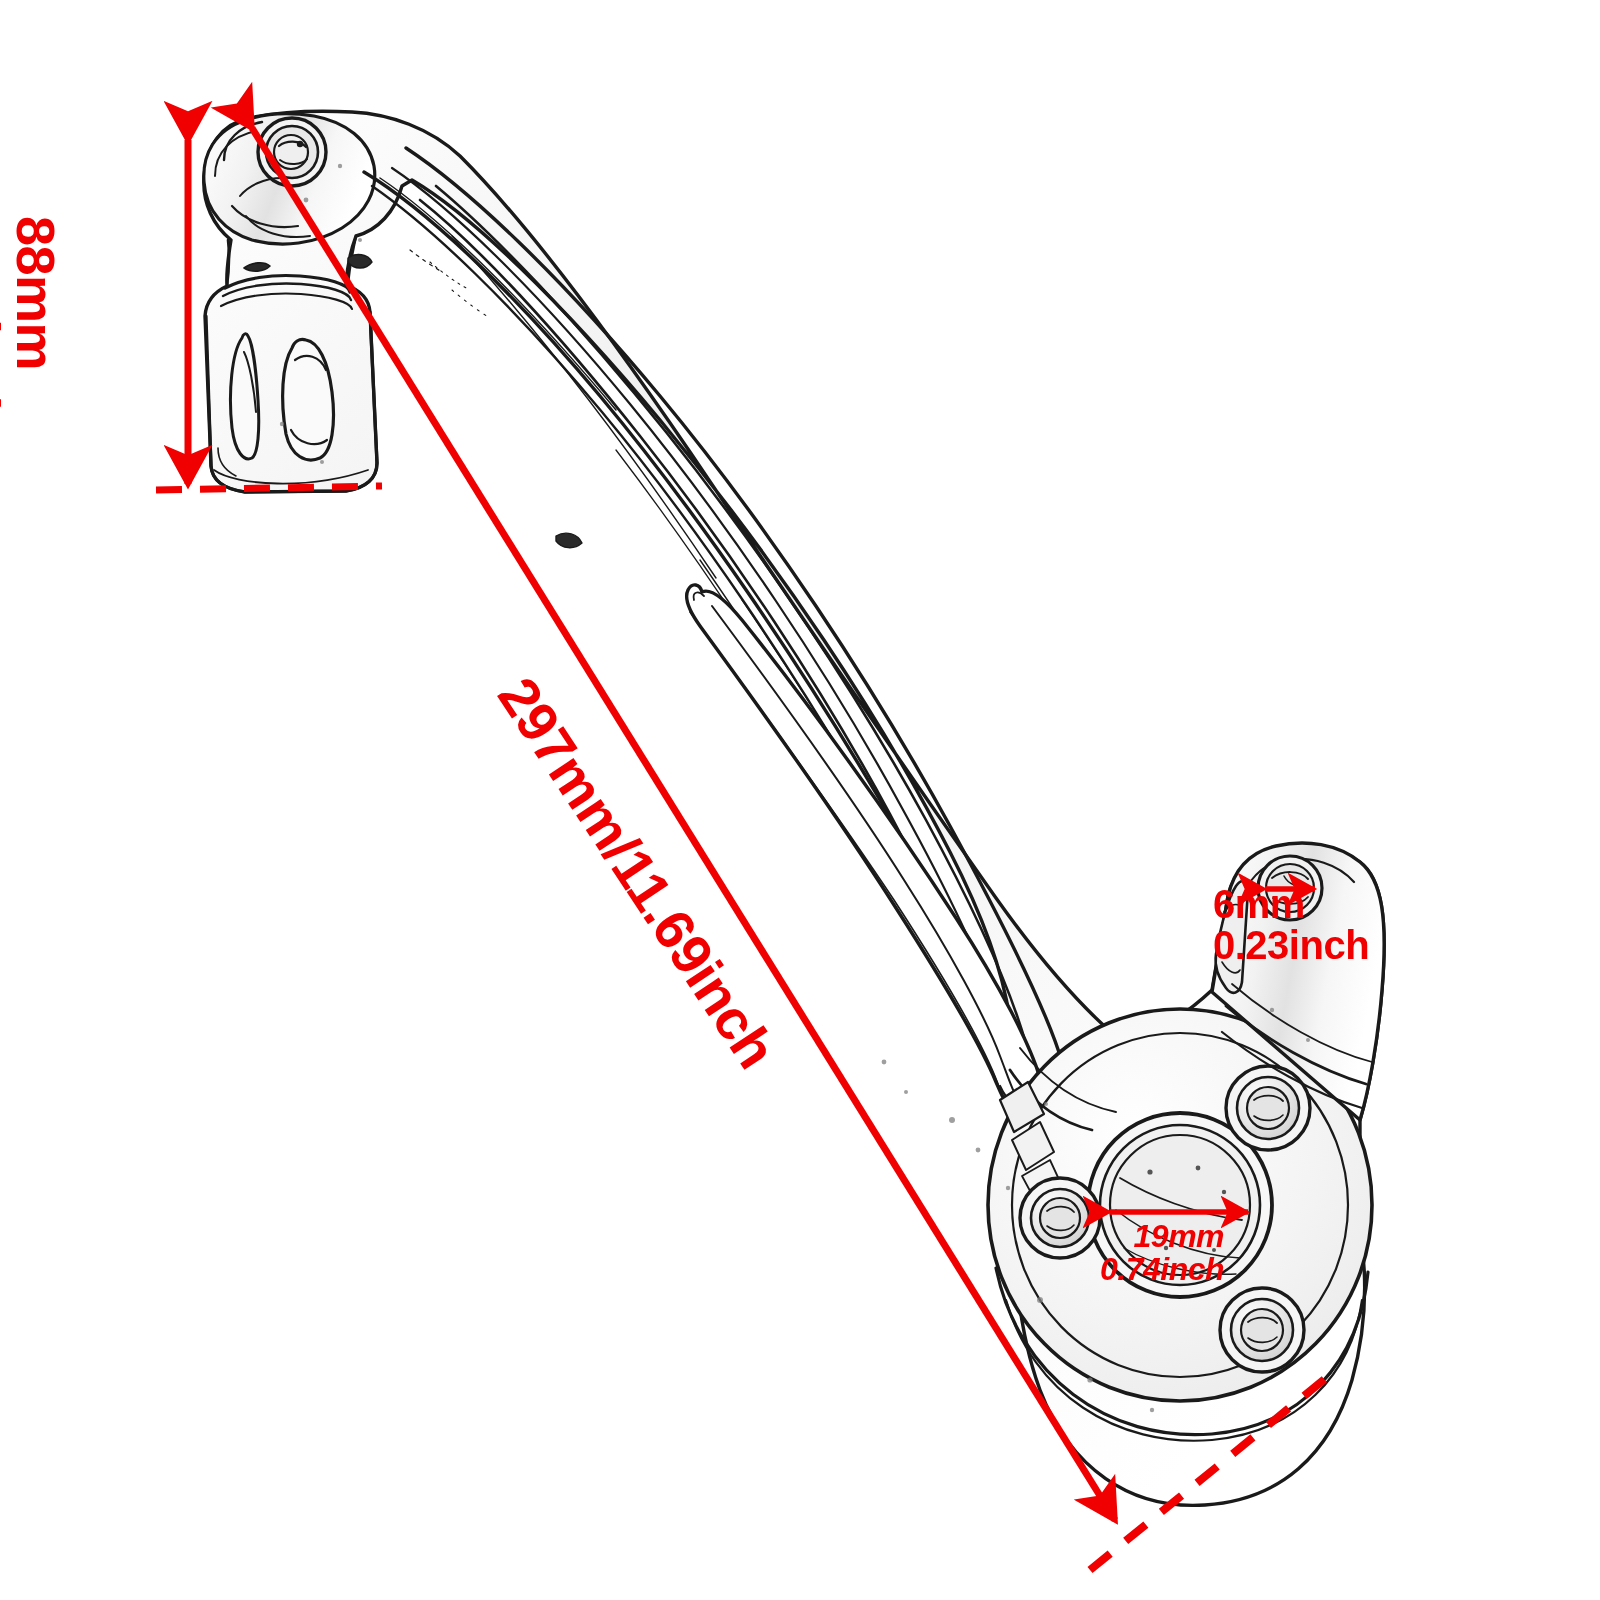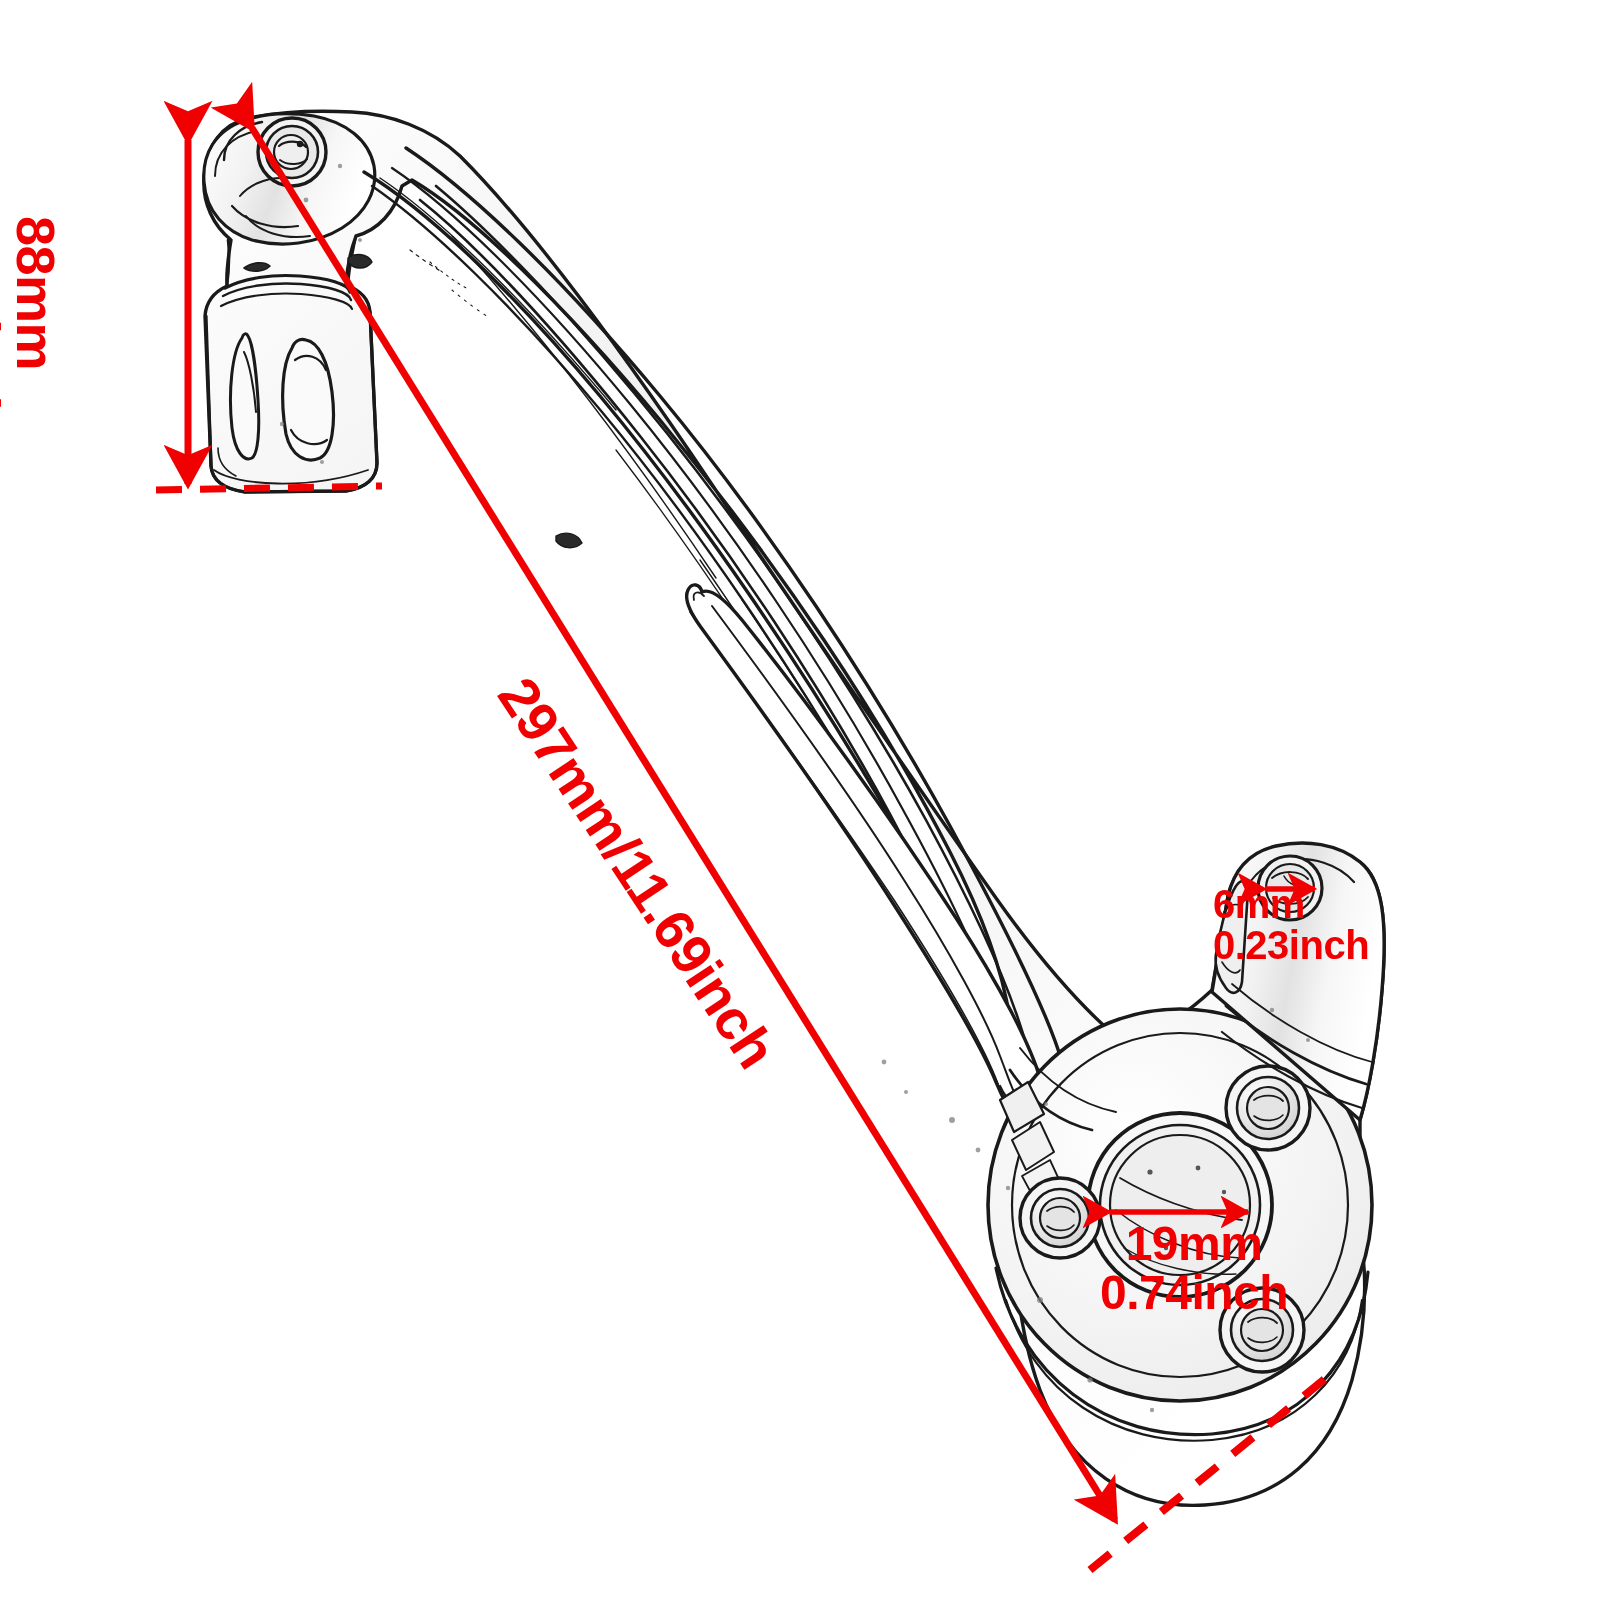--- a/index.html
+++ b/index.html
@@ -57,22 +57,23 @@
   
   #label-6{
     left:1213px; top:884px;
     font-size:40px;
     text-align:left;
   }
 
   
   #label-19{
     left:1100px; top:1220px;
-    font-size:48px;
-    text-align:center;
+    font-size:32px;
+    text-align:right;
+    font-style:italic;
   }
 </style>
 </head>
 <body>
 
 <div id="stage">
 
   <svg id="artwork" viewBox="0 0 1600 1600" xmlns="http://www.w3.org/2000/svg">
     <defs>
       <linearGradient id="chromeA" x1="0" y1="0" x2="1" y2="0.3">

